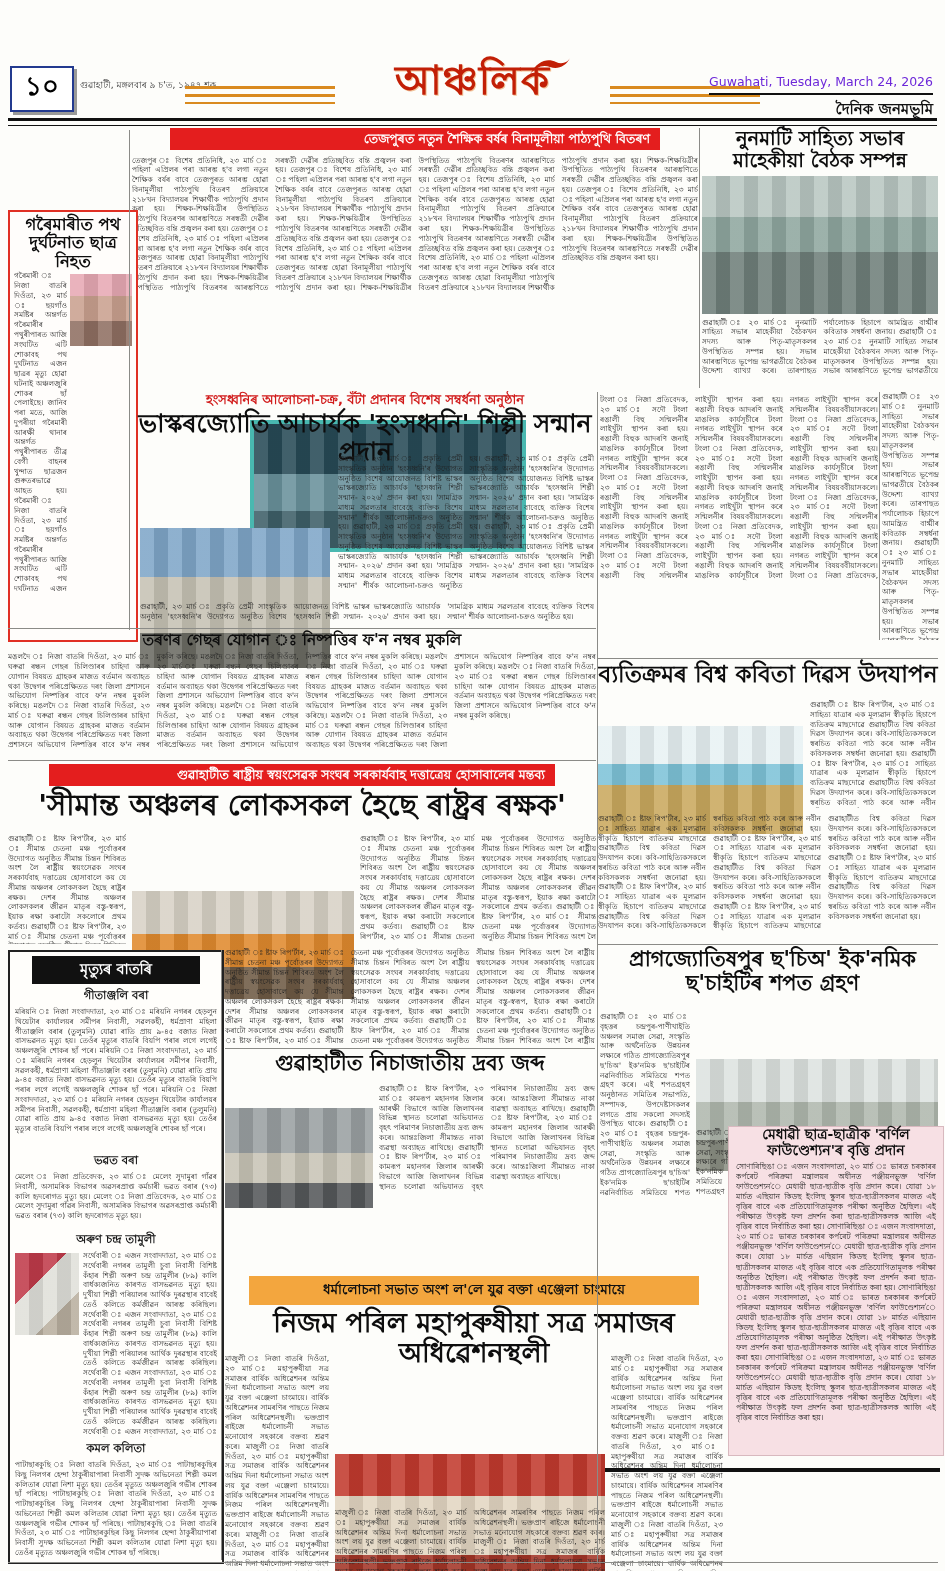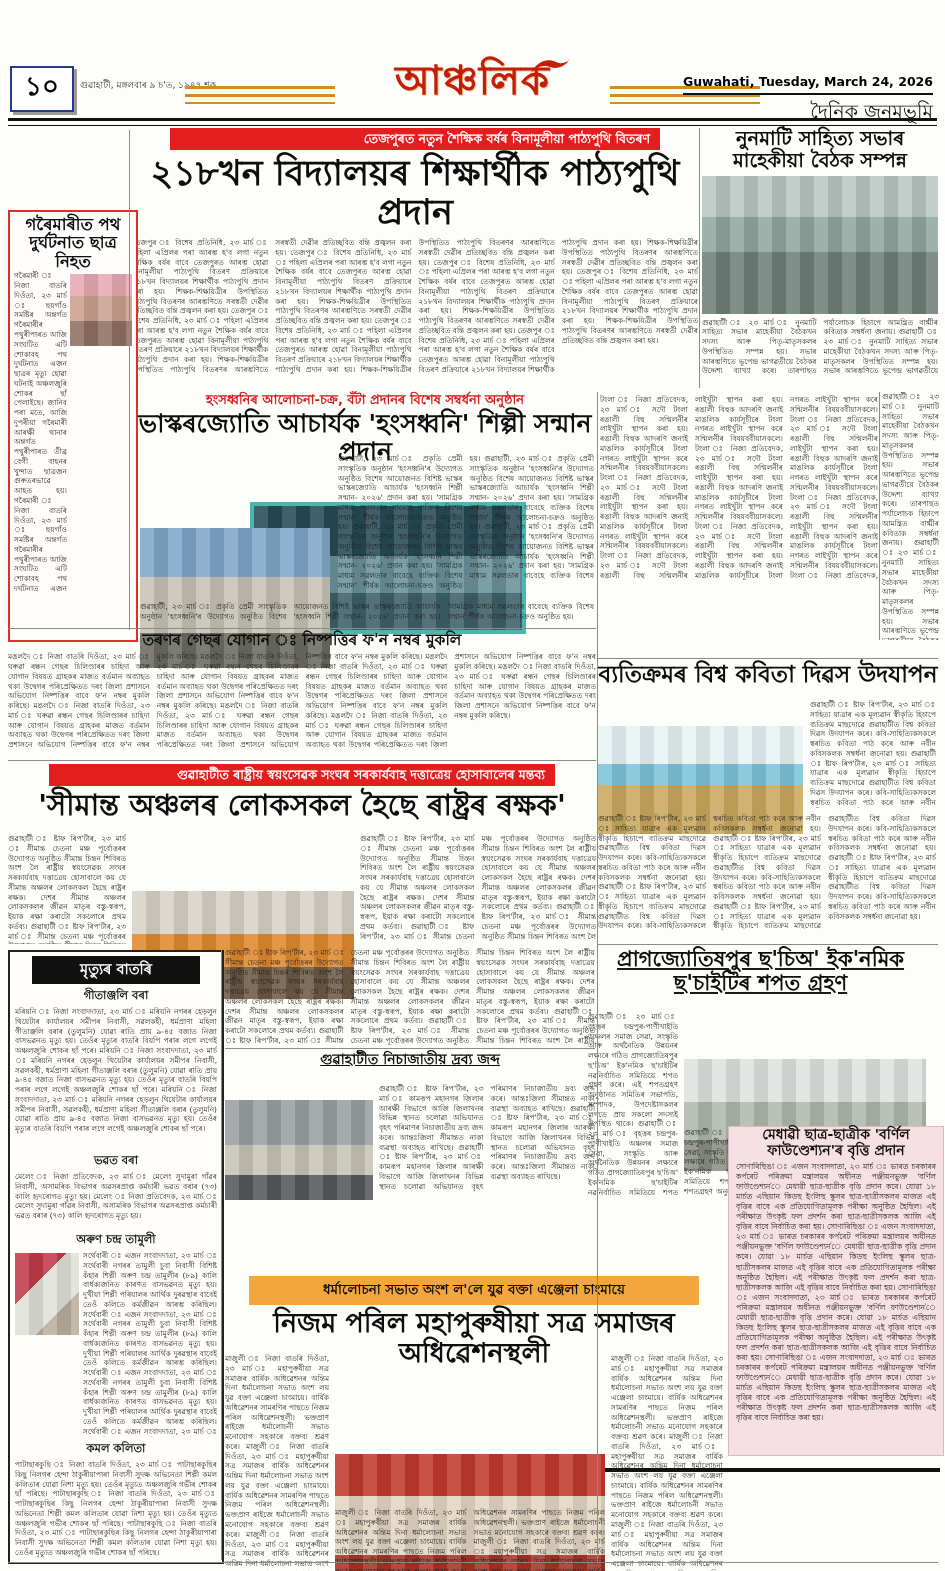--- a/index.html
+++ b/index.html
@@ -12,22 +12,22 @@
           justify-content:center;font-size:26px;font-weight:bold;color:#000000;}
   .hdr-small{position:absolute;left:80px;top:78px;font-size:9px;color:#333;}
   .masthead{position:absolute;left:0;right:0;top:60px;text-align:center;}
   .masthead .title{font-size:40px;font-weight:bold;color:#c21f06;letter-spacing:1px;
        text-shadow:1px 1px 0 #f2c49a;line-height:1;}
   .stripe{position:absolute;top:86px;width:150px;height:18px;
        background:repeating-linear-gradient(to bottom,#d98a1f 0 3px,transparent 3px 8px);}
   .stripe.l{left:185px;} .stripe.r{right:185px;}
   .flourish{position:absolute;left:528px;top:56px;}
   .hdr-right{position:absolute;right:12px;top:74px;text-align:right;}
-  .hdr-date{font-size:12.5px;font-weight:bold;color:#000000;}
-  .hdr-paper{font-size:19px;font-weight:normal;color:#111;margin-top:4px;border-top:2px solid #111;padding-top:2px;}
+  .hdr-date{font-size:12.5px;font-weight:normal;color:#6d28d9;}
+  .hdr-paper{font-size:15px;font-weight:bold;color:#111;margin-top:4px;border-top:2px solid #111;padding-top:2px;}
   .double-rule{position:absolute;left:8px;right:8px;top:118px;height:4px;
        border-top:3px solid #111;border-bottom:1px solid #111;}
   
   .kicker-red{background:#e41e1e;color:#fff;font-weight:bold;text-align:right;
        padding:3px 10px;font-size:12.5px;line-height:1.25;margin:0 auto;}
   .kicker-redtext{color:#d11a1a;font-weight:bold;text-align:center;font-size:13px;line-height:1.2;}
   .kicker-orange{background:#f3a63e;color:#111;font-weight:bold;text-align:center;
        padding:3px 10px;font-size:13.5px;margin:0 auto;}
   .hl{font-weight:bold;color:#0d0d0d;text-align:center;line-height:1.12;}
   .body-txt{font-size:7.4px;line-height:1.32;text-align:justify;color:#222;
@@ -80,21 +80,20 @@
   </div>
 
   <div class="hdr-right">
     <div class="hdr-date">Guwahati, Tuesday, March 24, 2026</div>
     <div class="hdr-paper">দৈনিক জনমভূমি</div>
   </div>
   <div class="double-rule"></div>
 
   <div class="abs" style="left:132px;top:128px;width:566px;height:264px;">
     <div class="kicker-red" style="width:470px;">তেজপুৰত নতুন শৈক্ষিক বৰ্ষৰ বিনামূলীয়া পাঠ্যপুথি বিতৰণ</div>
-    <div class="hl" style="font-size:35px;margin-top:4px;">২১৮খন বিদ্যালয়ৰ শিক্ষাৰ্থীক পাঠ্যপুথি প্ৰদান</div>
     <div class="body-txt cols4" style="margin-top:6px;height:176px;">তেজপুৰ ঃ বিশেষ প্ৰতিনিধি, ২৩ মাৰ্চ ঃ পহিলা এপ্ৰিলৰ পৰা আৰম্ভ হ'ব লগা নতুন শৈক্ষিক বৰ্ষৰ বাবে তেজপুৰত আৰম্ভ হোৱা বিনামূলীয়া পাঠ্যপুথি বিতৰণ প্ৰক্ৰিয়াৰে ২১৮খন বিদ্যালয়ৰ শিক্ষাৰ্থীক পাঠ্যপুথি প্ৰদান কৰা হয়। শিক্ষক-শিক্ষয়িত্ৰীৰ উপস্থিতিত পাঠ্যপুথি বিতৰণৰ আৰম্ভণিতে সৰস্বতী দেৱীৰ প্ৰতিচ্ছবিত বন্তি প্ৰজ্বলন কৰা হয়। তেজপুৰ ঃ বিশেষ প্ৰতিনিধি, ২৩ মাৰ্চ ঃ পহিলা এপ্ৰিলৰ পৰা আৰম্ভ হ'ব লগা নতুন শৈক্ষিক বৰ্ষৰ বাবে তেজপুৰত আৰম্ভ হোৱা বিনামূলীয়া পাঠ্যপুথি বিতৰণ প্ৰক্ৰিয়াৰে ২১৮খন বিদ্যালয়ৰ শিক্ষাৰ্থীক পাঠ্যপুথি প্ৰদান কৰা হয়। শিক্ষক-শিক্ষয়িত্ৰীৰ উপস্থিতিত পাঠ্যপুথি বিতৰণৰ আৰম্ভণিতে সৰস্বতী দেৱীৰ প্ৰতিচ্ছবিত বন্তি প্ৰজ্বলন কৰা হয়। তেজপুৰ ঃ বিশেষ প্ৰতিনিধি, ২৩ মাৰ্চ ঃ পহিলা এপ্ৰিলৰ পৰা আৰম্ভ হ'ব লগা নতুন শৈক্ষিক বৰ্ষৰ বাবে তেজপুৰত আৰম্ভ হোৱা বিনামূলীয়া পাঠ্যপুথি বিতৰণ প্ৰক্ৰিয়াৰে ২১৮খন বিদ্যালয়ৰ শিক্ষাৰ্থীক পাঠ্যপুথি প্ৰদান কৰা হয়। শিক্ষক-শিক্ষয়িত্ৰীৰ উপস্থিতিত পাঠ্যপুথি বিতৰণৰ আৰম্ভণিতে সৰস্বতী দেৱীৰ প্ৰতিচ্ছবিত বন্তি প্ৰজ্বলন কৰা হয়। তেজপুৰ ঃ বিশেষ প্ৰতিনিধি, ২৩ মাৰ্চ ঃ পহিলা এপ্ৰিলৰ পৰা আৰম্ভ হ'ব লগা নতুন শৈক্ষিক বৰ্ষৰ বাবে তেজপুৰত আৰম্ভ হোৱা বিনামূলীয়া পাঠ্যপুথি বিতৰণ প্ৰক্ৰিয়াৰে ২১৮খন বিদ্যালয়ৰ শিক্ষাৰ্থীক পাঠ্যপুথি প্ৰদান কৰা হয়। শিক্ষক-শিক্ষয়িত্ৰীৰ উপস্থিতিত পাঠ্যপুথি বিতৰণৰ আৰম্ভণিতে সৰস্বতী দেৱীৰ প্ৰতিচ্ছবিত বন্তি প্ৰজ্বলন কৰা হয়। তেজপুৰ ঃ বিশেষ প্ৰতিনিধি, ২৩ মাৰ্চ ঃ পহিলা এপ্ৰিলৰ পৰা আৰম্ভ হ'ব লগা নতুন শৈক্ষিক বৰ্ষৰ বাবে তেজপুৰত আৰম্ভ হোৱা বিনামূলীয়া পাঠ্যপুথি বিতৰণ প্ৰক্ৰিয়াৰে ২১৮খন বিদ্যালয়ৰ শিক্ষাৰ্থীক পাঠ্যপুথি প্ৰদান কৰা হয়। শিক্ষক-শিক্ষয়িত্ৰীৰ উপস্থিতিত পাঠ্যপুথি বিতৰণৰ আৰম্ভণিতে সৰস্বতী দেৱীৰ প্ৰতিচ্ছবিত বন্তি প্ৰজ্বলন কৰা হয়। তেজপুৰ ঃ বিশেষ প্ৰতিনিধি, ২৩ মাৰ্চ ঃ পহিলা এপ্ৰিলৰ পৰা আৰম্ভ হ'ব লগা নতুন শৈক্ষিক বৰ্ষৰ বাবে তেজপুৰত আৰম্ভ হোৱা বিনামূলীয়া পাঠ্যপুথি বিতৰণ প্ৰক্ৰিয়াৰে ২১৮খন বিদ্যালয়ৰ শিক্ষাৰ্থীক পাঠ্যপুথি প্ৰদান কৰা হয়। শিক্ষক-শিক্ষয়িত্ৰীৰ উপস্থিতিত পাঠ্যপুথি বিতৰণৰ আৰম্ভণিতে সৰস্বতী দেৱীৰ প্ৰতিচ্ছবিত বন্তি প্ৰজ্বলন কৰা হয়। তেজপুৰ ঃ বিশেষ প্ৰতিনিধি, ২৩ মাৰ্চ ঃ পহিলা এপ্ৰিলৰ পৰা আৰম্ভ হ'ব লগা নতুন শৈক্ষিক বৰ্ষৰ বাবে তেজপুৰত আৰম্ভ হোৱা বিনামূলীয়া পাঠ্যপুথি বিতৰণ প্ৰক্ৰিয়াৰে ২১৮খন বিদ্যালয়ৰ শিক্ষাৰ্থীক পাঠ্যপুথি প্ৰদান কৰা হয়। শিক্ষক-শিক্ষয়িত্ৰীৰ উপস্থিতিত পাঠ্যপুথি বিতৰণৰ আৰম্ভণিতে সৰস্বতী দেৱীৰ প্ৰতিচ্ছবিত বন্তি প্ৰজ্বলন কৰা হয়।</div>
     <div class="ph ph-teal abs" style="left:118px;top:88px;width:268px;height:124px;"></div>
   </div>
 
   <div class="abs" style="left:702px;top:128px;width:236px;height:260px;">
     <div class="hl" style="font-size:19.5px;">নুনমাটি সাহিত্য সভাৰ মাহেকীয়া বৈঠক সম্পন্ন</div>
     <div class="ph ph-meet" style="width:236px;height:138px;margin-top:4px;"></div>
     <div class="body-txt cols2" style="margin-top:4px;height:64px;">গুৱাহাটী ঃ ২৩ মাৰ্চ ঃ নুনমাটি সাহিত্য সভাৰ মাহেকীয়া বৈঠকখন সদস্য আৰু পিতৃ-মাতৃসকলৰ উপস্থিতিত সম্পন্ন হয়। সভাৰ আৰম্ভণিতে ভূপেন্দ্ৰ ভাগৱতীয়ে বৈঠকৰ উদ্দেশ্য ব্যাখ্যা কৰে। তাৰপাছত পৰ্যালোচক হিচাপে আমন্ত্ৰিত বাগ্মীৰ কবিতাক সম্বৰ্ধনা জনায়। গুৱাহাটী ঃ ২৩ মাৰ্চ ঃ নুনমাটি সাহিত্য সভাৰ মাহেকীয়া বৈঠকখন সদস্য আৰু পিতৃ-মাতৃসকলৰ উপস্থিতিত সম্পন্ন হয়। সভাৰ আৰম্ভণিতে ভূপেন্দ্ৰ ভাগৱতীয়ে বৈঠকৰ উদ্দেশ্য ব্যাখ্যা কৰে। তাৰপাছত পৰ্যালোচক হিচাপে আমন্ত্ৰিত বাগ্মীৰ কবিতাক সম্বৰ্ধনা জনায়।</div>
   </div>
   <div class="abs body-txt" style="left:882px;top:392px;width:57px;height:248px;">গুৱাহাটী ঃ ২৩ মাৰ্চ ঃ নুনমাটি সাহিত্য সভাৰ মাহেকীয়া বৈঠকখন সদস্য আৰু পিতৃ-মাতৃসকলৰ উপস্থিতিত সম্পন্ন হয়। সভাৰ আৰম্ভণিতে ভূপেন্দ্ৰ ভাগৱতীয়ে বৈঠকৰ উদ্দেশ্য ব্যাখ্যা কৰে। তাৰপাছত পৰ্যালোচক হিচাপে আমন্ত্ৰিত বাগ্মীৰ কবিতাক সম্বৰ্ধনা জনায়। গুৱাহাটী ঃ ২৩ মাৰ্চ ঃ নুনমাটি সাহিত্য সভাৰ মাহেকীয়া বৈঠকখন সদস্য আৰু পিতৃ-মাতৃসকলৰ উপস্থিতিত সম্পন্ন হয়। সভাৰ আৰম্ভণিতে ভূপেন্দ্ৰ ভাগৱতীয়ে বৈঠকৰ উদ্দেশ্য ব্যাখ্যা কৰে। তাৰপাছত পৰ্যালোচক হিচাপে আমন্ত্ৰিত বাগ্মীৰ কবিতাক সম্বৰ্ধনা জনায়। গুৱাহাটী ঃ ২৩ মাৰ্চ ঃ নুনমাটি সাহিত্য সভাৰ মাহেকীয়া বৈঠকখন সদস্য আৰু পিতৃ-মাতৃসকলৰ উপস্থিতিত সম্পন্ন হয়। সভাৰ আৰম্ভণিতে ভূপেন্দ্ৰ ভাগৱতীয়ে বৈঠকৰ উদ্দেশ্য ব্যাখ্যা কৰে। তাৰপাছত পৰ্যালোচক হিচাপে আমন্ত্ৰিত বাগ্মীৰ কবিতাক সম্বৰ্ধনা জনায়।</div>
@@ -147,26 +146,26 @@
     <div class="obit-name">অৰুণ চন্দ্ৰ তামুলী</div>
     <div style="overflow:hidden;">
       <div class="ph ph-portrait2" style="float:left;width:64px;height:82px;margin:2px 4px 2px 0;"></div>
       <div class="body-txt" style="height:186px;">সৰ্থেবাৰী ঃ এজন সংবাদদাতা, ২৩ মাৰ্চ ঃ সৰ্থেবাৰী নগৰৰ তামুলী চুবা নিবাসী বিশিষ্ট কঁহাৰ শিল্পী অৰুণ চন্দ্ৰ তামুলীৰ (৮৯) কালি বাৰ্ধক্যজনিত কাৰণত বাসভৱনত মৃত্যু হয়। দুখীয়া শিল্পী পৰিয়ালৰ আৰ্থিক দুৰৱস্থাৰ বাবেই তেওঁ কলিতে কৰ্মজীৱন আৰম্ভ কৰিছিল। সৰ্থেবাৰী ঃ এজন সংবাদদাতা, ২৩ মাৰ্চ ঃ সৰ্থেবাৰী নগৰৰ তামুলী চুবা নিবাসী বিশিষ্ট কঁহাৰ শিল্পী অৰুণ চন্দ্ৰ তামুলীৰ (৮৯) কালি বাৰ্ধক্যজনিত কাৰণত বাসভৱনত মৃত্যু হয়। দুখীয়া শিল্পী পৰিয়ালৰ আৰ্থিক দুৰৱস্থাৰ বাবেই তেওঁ কলিতে কৰ্মজীৱন আৰম্ভ কৰিছিল। সৰ্থেবাৰী ঃ এজন সংবাদদাতা, ২৩ মাৰ্চ ঃ সৰ্থেবাৰী নগৰৰ তামুলী চুবা নিবাসী বিশিষ্ট কঁহাৰ শিল্পী অৰুণ চন্দ্ৰ তামুলীৰ (৮৯) কালি বাৰ্ধক্যজনিত কাৰণত বাসভৱনত মৃত্যু হয়। দুখীয়া শিল্পী পৰিয়ালৰ আৰ্থিক দুৰৱস্থাৰ বাবেই তেওঁ কলিতে কৰ্মজীৱন আৰম্ভ কৰিছিল। সৰ্থেবাৰী ঃ এজন সংবাদদাতা, ২৩ মাৰ্চ ঃ সৰ্থেবাৰী নগৰৰ তামুলী চুবা নিবাসী বিশিষ্ট কঁহাৰ শিল্পী অৰুণ চন্দ্ৰ তামুলীৰ (৮৯) কালি বাৰ্ধক্যজনিত কাৰণত বাসভৱনত মৃত্যু হয়। দুখীয়া শিল্পী পৰিয়ালৰ আৰ্থিক দুৰৱস্থাৰ বাবেই তেওঁ কলিতে কৰ্মজীৱন আৰম্ভ কৰিছিল।</div>
     </div>
     <div class="obit-name">কমল কলিতা</div>
     <div class="body-txt" style="height:120px;">পাটাছাৰকুছি ঃ নিজা বাতৰি দিওঁতা, ২৩ মাৰ্চ ঃ পাটাছাৰকুছিৰ কিছু নিলগৰ হেন্দা ঠাকুৰীয়াপাৰা নিবাসী সুদক্ষ অভিনেতা শিল্পী কমল কলিতাৰ যোৱা নিশা মৃত্যু হয়। তেওঁৰ মৃত্যুত অঞ্চলজুৰি গভীৰ শোকৰ ছাঁ পৰিছে। পাটাছাৰকুছি ঃ নিজা বাতৰি দিওঁতা, ২৩ মাৰ্চ ঃ পাটাছাৰকুছিৰ কিছু নিলগৰ হেন্দা ঠাকুৰীয়াপাৰা নিবাসী সুদক্ষ অভিনেতা শিল্পী কমল কলিতাৰ যোৱা নিশা মৃত্যু হয়। তেওঁৰ মৃত্যুত অঞ্চলজুৰি গভীৰ শোকৰ ছাঁ পৰিছে। পাটাছাৰকুছি ঃ নিজা বাতৰি দিওঁতা, ২৩ মাৰ্চ ঃ পাটাছাৰকুছিৰ কিছু নিলগৰ হেন্দা ঠাকুৰীয়াপাৰা নিবাসী সুদক্ষ অভিনেতা শিল্পী কমল কলিতাৰ যোৱা নিশা মৃত্যু হয়। তেওঁৰ মৃত্যুত অঞ্চলজুৰি গভীৰ শোকৰ ছাঁ পৰিছে।</div>
   </div>
 
   <div class="abs" style="left:225px;top:1052px;width:370px;height:148px;">
-    <div class="hl" style="font-size:14px;text-decoration:underline;">গুৱাহাটীত নিচাজাতীয় দ্ৰব্য জব্দ</div>
+    <div class="hl" style="font-size:21px;">গুৱাহাটীত নিচাজাতীয় দ্ৰব্য জব্দ</div>
     <div class="ph ph-street abs" style="left:0;top:32px;width:148px;height:100px;"></div>
     <div class="body-txt cols2 abs" style="left:154px;top:32px;width:216px;height:112px;">গুৱাহাটী ঃ ষ্টাফ ৰিপ'ৰ্টাৰ, ২৩ মাৰ্চ ঃ কামৰূপ মহানগৰ জিলাৰ আৰক্ষী বিভাগে আজি জিলাখনৰ বিভিন্ন স্থানত চলোৱা অভিযানত বৃহৎ পৰিমাণৰ নিচাজাতীয় দ্ৰব্য জব্দ কৰে। আন্তঃজিলা সীমান্তত নাকা ব্যৱস্থা অব্যাহত ৰাখিছে। গুৱাহাটী ঃ ষ্টাফ ৰিপ'ৰ্টাৰ, ২৩ মাৰ্চ ঃ কামৰূপ মহানগৰ জিলাৰ আৰক্ষী বিভাগে আজি জিলাখনৰ বিভিন্ন স্থানত চলোৱা অভিযানত বৃহৎ পৰিমাণৰ নিচাজাতীয় দ্ৰব্য জব্দ কৰে। আন্তঃজিলা সীমান্তত নাকা ব্যৱস্থা অব্যাহত ৰাখিছে। গুৱাহাটী ঃ ষ্টাফ ৰিপ'ৰ্টাৰ, ২৩ মাৰ্চ ঃ কামৰূপ মহানগৰ জিলাৰ আৰক্ষী বিভাগে আজি জিলাখনৰ বিভিন্ন স্থানত চলোৱা অভিযানত বৃহৎ পৰিমাণৰ নিচাজাতীয় দ্ৰব্য জব্দ কৰে। আন্তঃজিলা সীমান্তত নাকা ব্যৱস্থা অব্যাহত ৰাখিছে।</div>
   </div>
 
-  <div class="abs" style="left:588px;top:948px;width:345px;height:256px;text-decoration:underline;">
+  <div class="abs" style="left:600px;top:948px;width:345px;height:256px;">
     <div class="hl" style="font-size:21px;">প্ৰাগজ্যোতিষপুৰ ছ'চিঅ' ইক'নমিক ছ'চাইটিৰ শপত গ্ৰহণ</div>
     <div class="body-txt abs" style="left:0;top:64px;width:90px;height:186px;">গুৱাহাটী ঃ ২৩ মাৰ্চ ঃ বৃহত্তৰ চন্দ্ৰপুৰ-পাণীখাইতি অঞ্চলৰ সমাজ সেৱা, সংস্কৃতি আৰু অৰ্থনৈতিক উন্নয়নৰ লক্ষ্যৰে গঠিত প্ৰাগজ্যোতিষপুৰ ছ'চিঅ' ইক'নমিক ছ'চাইটিৰ নৱনিৰ্বাচিত সমিতিয়ে শপত গ্ৰহণ কৰে। এই শপতগ্ৰহণ অনুষ্ঠানত সমিতিৰ সভাপতি, সম্পাদক, উপদেষ্টাসকলৰ লগতে প্ৰায় সকলো সদস্যই উপস্থিত থাকে। গুৱাহাটী ঃ ২৩ মাৰ্চ ঃ বৃহত্তৰ চন্দ্ৰপুৰ-পাণীখাইতি অঞ্চলৰ সমাজ সেৱা, সংস্কৃতি আৰু অৰ্থনৈতিক উন্নয়নৰ লক্ষ্যৰে গঠিত প্ৰাগজ্যোতিষপুৰ ছ'চিঅ' ইক'নমিক ছ'চাইটিৰ নৱনিৰ্বাচিত সমিতিয়ে শপত গ্ৰহণ কৰে। এই শপতগ্ৰহণ অনুষ্ঠানত সমিতিৰ সভাপতি, সম্পাদক, উপদেষ্টাসকলৰ লগতে প্ৰায় সকলো সদস্যই উপস্থিত থাকে।</div>
     <div class="ph ph-oath abs" style="left:96px;top:64px;width:242px;height:112px;"></div>
     <div class="body-txt cols2 abs" style="left:96px;top:180px;width:242px;height:70px;">গুৱাহাটী ঃ ২৩ মাৰ্চ ঃ বৃহত্তৰ চন্দ্ৰপুৰ-পাণীখাইতি অঞ্চলৰ সমাজ সেৱা, সংস্কৃতি আৰু অৰ্থনৈতিক উন্নয়নৰ লক্ষ্যৰে গঠিত প্ৰাগজ্যোতিষপুৰ ছ'চিঅ' ইক'নমিক ছ'চাইটিৰ নৱনিৰ্বাচিত সমিতিয়ে শপত গ্ৰহণ কৰে। এই শপতগ্ৰহণ অনুষ্ঠানত সমিতিৰ সভাপতি, সম্পাদক, উপদেষ্টাসকলৰ লগতে প্ৰায় সকলো সদস্যই উপস্থিত থাকে। গুৱাহাটী ঃ ২৩ মাৰ্চ ঃ বৃহত্তৰ চন্দ্ৰপুৰ-পাণীখাইতি অঞ্চলৰ সমাজ সেৱা, সংস্কৃতি আৰু অৰ্থনৈতিক উন্নয়নৰ লক্ষ্যৰে গঠিত প্ৰাগজ্যোতিষপুৰ ছ'চিঅ' ইক'নমিক ছ'চাইটিৰ নৱনিৰ্বাচিত সমিতিয়ে শপত গ্ৰহণ কৰে। এই শপতগ্ৰহণ অনুষ্ঠানত সমিতিৰ সভাপতি, সম্পাদক, উপদেষ্টাসকলৰ লগতে প্ৰায় সকলো সদস্যই উপস্থিত থাকে।</div>
   </div>
 
   <div class="pink-box" style="left:728px;top:1126px;width:200px;height:328px;">
     <div class="hl" style="font-size:14px;">মেধাৱী ছাত্ৰ-ছাত্ৰীক 'বৰ্ণিল ফাউণ্ডেশ্যন'ৰ বৃত্তি প্ৰদান</div>
     <div class="body-txt" style="margin-top:4px;height:272px;font-size:7.6px;">সোণাৰিছিঙা ঃ এজন সংবাদদাতা, ২৩ মাৰ্চ ঃ ভাৰত চৰকাৰৰ কৰ্পৰেট পৰিক্ৰমা মন্ত্ৰালয়ৰ অধীনত পঞ্জীয়নভুক্ত 'বৰ্ণিল ফাউণ্ডেশ্যন'ে মেধাৱী ছাত্ৰ-ছাত্ৰীক বৃত্তি প্ৰদান কৰে। যোৱা ১৮ মাৰ্চত এছিয়ান কিডছ ইংলিছ স্কুলৰ ছাত্ৰ-ছাত্ৰীসকলৰ মাজত এই বৃত্তিৰ বাবে এক প্ৰতিযোগিতামূলক পৰীক্ষা অনুষ্ঠিত হৈছিল। এই পৰীক্ষাত উৎকৃষ্ট ফল প্ৰদৰ্শন কৰা ছাত্ৰ-ছাত্ৰীসকলক আজি এই বৃত্তিৰ বাবে নিৰ্বাচিত কৰা হয়। সোণাৰিছিঙা ঃ এজন সংবাদদাতা, ২৩ মাৰ্চ ঃ ভাৰত চৰকাৰৰ কৰ্পৰেট পৰিক্ৰমা মন্ত্ৰালয়ৰ অধীনত পঞ্জীয়নভুক্ত 'বৰ্ণিল ফাউণ্ডেশ্যন'ে মেধাৱী ছাত্ৰ-ছাত্ৰীক বৃত্তি প্ৰদান কৰে। যোৱা ১৮ মাৰ্চত এছিয়ান কিডছ ইংলিছ স্কুলৰ ছাত্ৰ-ছাত্ৰীসকলৰ মাজত এই বৃত্তিৰ বাবে এক প্ৰতিযোগিতামূলক পৰীক্ষা অনুষ্ঠিত হৈছিল। এই পৰীক্ষাত উৎকৃষ্ট ফল প্ৰদৰ্শন কৰা ছাত্ৰ-ছাত্ৰীসকলক আজি এই বৃত্তিৰ বাবে নিৰ্বাচিত কৰা হয়। সোণাৰিছিঙা ঃ এজন সংবাদদাতা, ২৩ মাৰ্চ ঃ ভাৰত চৰকাৰৰ কৰ্পৰেট পৰিক্ৰমা মন্ত্ৰালয়ৰ অধীনত পঞ্জীয়নভুক্ত 'বৰ্ণিল ফাউণ্ডেশ্যন'ে মেধাৱী ছাত্ৰ-ছাত্ৰীক বৃত্তি প্ৰদান কৰে। যোৱা ১৮ মাৰ্চত এছিয়ান কিডছ ইংলিছ স্কুলৰ ছাত্ৰ-ছাত্ৰীসকলৰ মাজত এই বৃত্তিৰ বাবে এক প্ৰতিযোগিতামূলক পৰীক্ষা অনুষ্ঠিত হৈছিল। এই পৰীক্ষাত উৎকৃষ্ট ফল প্ৰদৰ্শন কৰা ছাত্ৰ-ছাত্ৰীসকলক আজি এই বৃত্তিৰ বাবে নিৰ্বাচিত কৰা হয়। সোণাৰিছিঙা ঃ এজন সংবাদদাতা, ২৩ মাৰ্চ ঃ ভাৰত চৰকাৰৰ কৰ্পৰেট পৰিক্ৰমা মন্ত্ৰালয়ৰ অধীনত পঞ্জীয়নভুক্ত 'বৰ্ণিল ফাউণ্ডেশ্যন'ে মেধাৱী ছাত্ৰ-ছাত্ৰীক বৃত্তি প্ৰদান কৰে। যোৱা ১৮ মাৰ্চত এছিয়ান কিডছ ইংলিছ স্কুলৰ ছাত্ৰ-ছাত্ৰীসকলৰ মাজত এই বৃত্তিৰ বাবে এক প্ৰতিযোগিতামূলক পৰীক্ষা অনুষ্ঠিত হৈছিল। এই পৰীক্ষাত উৎকৃষ্ট ফল প্ৰদৰ্শন কৰা ছাত্ৰ-ছাত্ৰীসকলক আজি এই বৃত্তিৰ বাবে নিৰ্বাচিত কৰা হয়।</div>
   </div>

